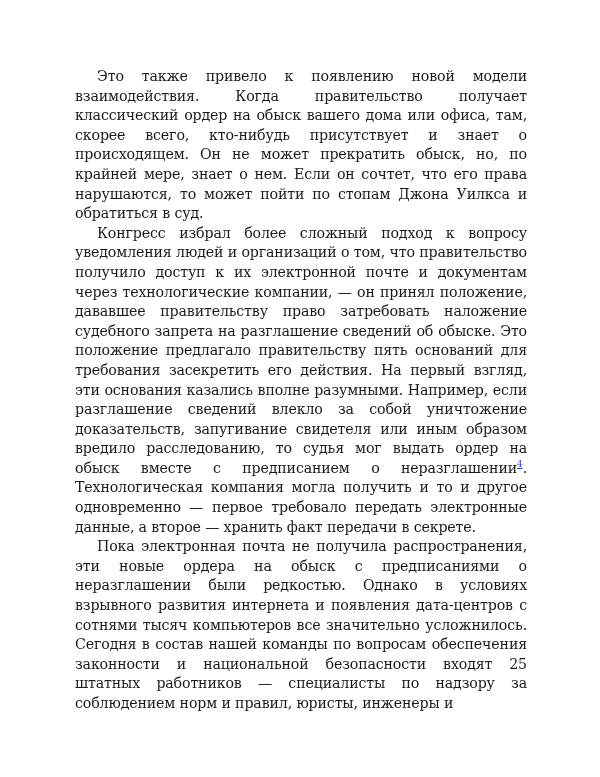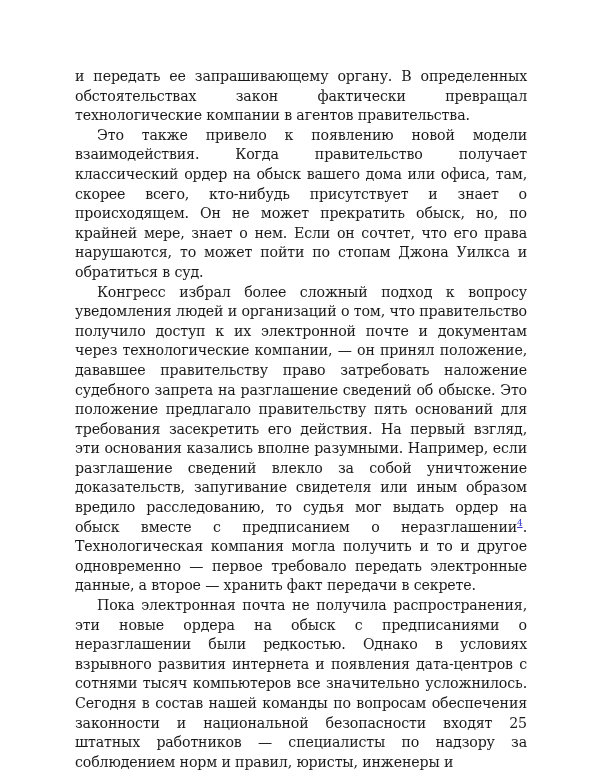--- a/index.html
+++ b/index.html
@@ -39,17 +39,16 @@
       vertical-align: super;
       line-height: 0;
       text-decoration: underline;
       cursor: pointer;
     }
   </style>
 </head>
 <body>
 
 <div class="page">
-  <p class="para continuation">и передать ее запрашивающему органу. В определенных обстоятельствах закон фактически превращал технологические компании в агентов правительства.</p>
   <p class="para">Это также привело к появлению новой модели взаимодействия. Когда правительство получает классический ордер на обыск вашего дома или офиса, там, скорее всего, кто-нибудь присутствует и знает о происходящем. Он не может прекратить обыск, но, по крайней мере, знает о нем. Если он сочтет, что его права нарушаются, то может пойти по стопам Джона Уилкса и обратиться в суд.</p>
   <p class="para"><span>Конгресс избрал более сложный подход к вопросу уведомления людей и организаций о том, что правительство получило доступ к их электронной почте и документам через технологические компании, — он принял положение, дававшее правительству право затребовать наложение судебного запрета на разглашение сведений об обыске. Это положение предлагало правительству пять оснований для требования засекретить его действия. На первый взгляд, эти основания казались вполне разумными. Например, если разглашение сведений влекло за собой уничтожение доказательств, запугивание свидетеля или иным образом вредило расследованию, то судья мог выдать ордер на обыск вместе с предписанием о неразглашении</span><a class="footnote-ref">4</a><span>. Технологическая компания могла получить и то и другое одновременно — первое требовало передать электронные данные, а второе — хранить факт передачи в секрете.</span></p>
   <p class="para">Пока электронная почта не получила распространения, эти новые ордера на обыск с предписаниями о неразглашении были редкостью. Однако в условиях взрывного развития интернета и появления дата-центров с сотнями тысяч компьютеров все значительно усложнилось. Сегодня в состав нашей команды по вопросам обеспечения законности и национальной безопасности входят 25 штатных работников — специалисты по надзору за соблюдением норм и правил, юристы, инженеры и</p>
 </div>
 
 </body></html>

